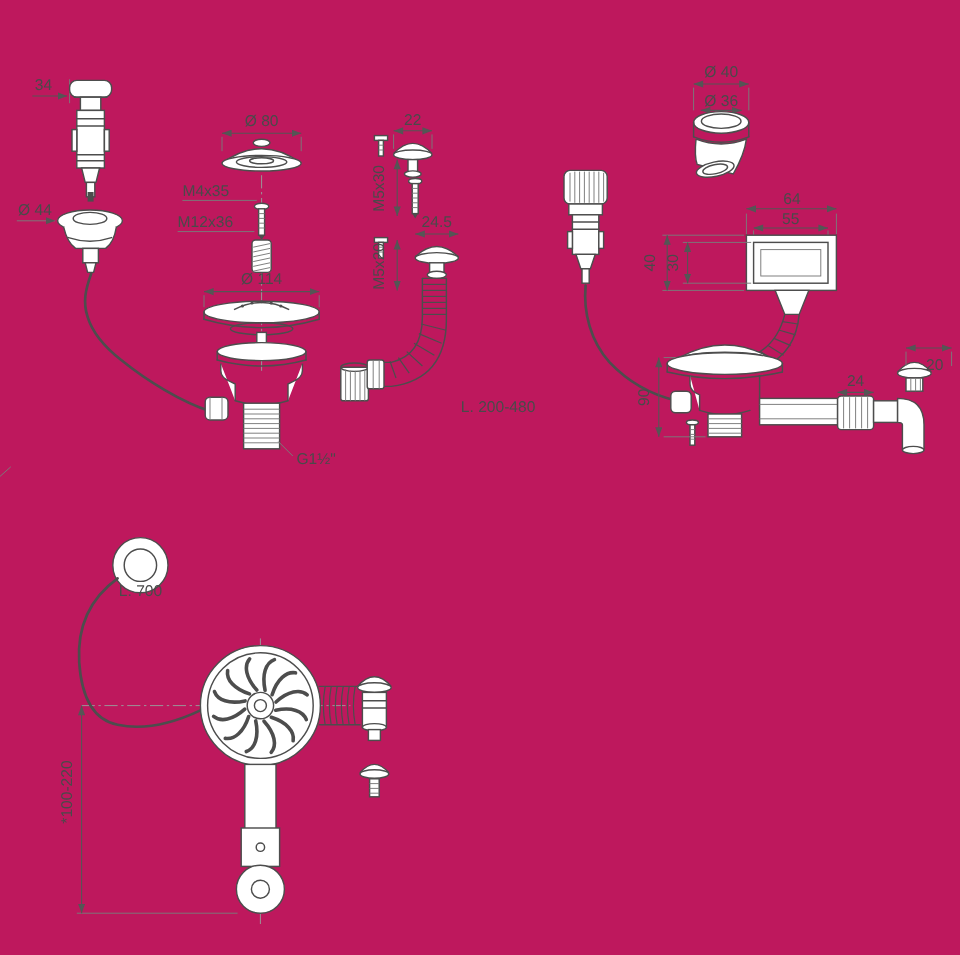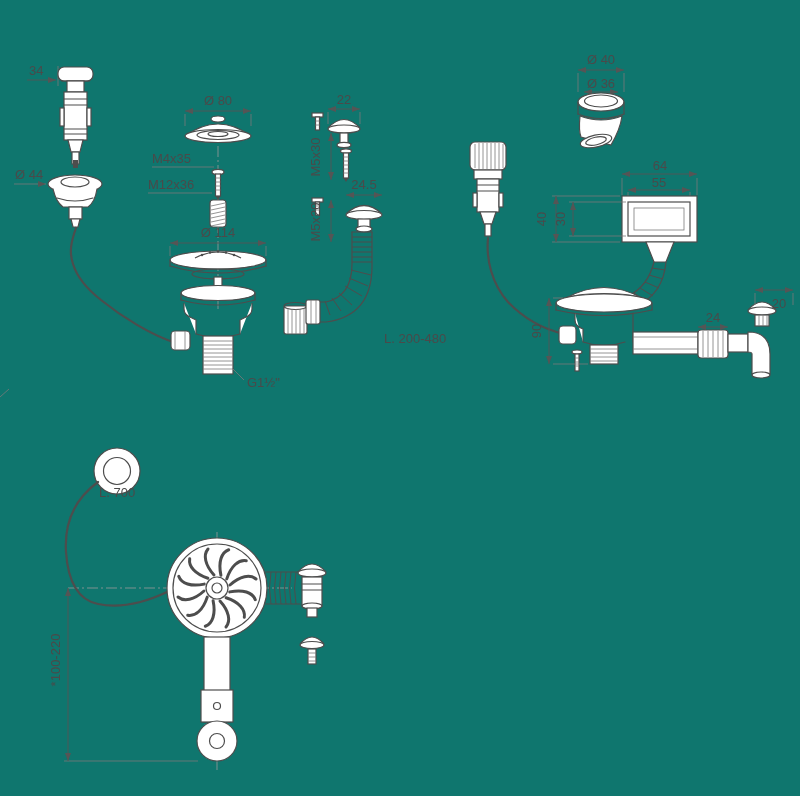--- a/index.html
+++ b/index.html
@@ -1,16 +1,16 @@
 <!DOCTYPE html>
 <html><head>
 <meta charset="utf-8">
 <style>
   html,body{margin:0;padding:0;background:#ffffff;}
-  .canvas{width:800px;height:796px;background:#0f766e;position:relative;overflow:hidden;}
+  .canvas{width:800px;height:796px;background:#be185d;position:relative;overflow:hidden;}
   svg{display:block;}
   .ln{fill:none;stroke:#4d4d4d;stroke-width:1.2;stroke-linecap:round;stroke-linejoin:round;}
   .lnf{fill:#ffffff;stroke:#4d4d4d;stroke-width:1.2;}
   .thin{fill:none;stroke:#7a7a7a;stroke-width:0.8;}
   .dim{fill:none;stroke:#555555;stroke-width:0.9;}
   .cl{fill:none;stroke:#9a9a9a;stroke-width:0.8;stroke-dasharray:11 3 2 3;}
   .cable{fill:none;stroke:#4d4d4d;stroke-width:2.2;stroke-linecap:round;}
   .rib{fill:none;stroke:#4d4d4d;stroke-width:1;}
   .dark{fill:#4d4d4d;stroke:none;}
   .dimtxt{font-family:"Liberation Sans","DejaVu Sans",sans-serif;font-size:13px;fill:#4a4a4a;}

